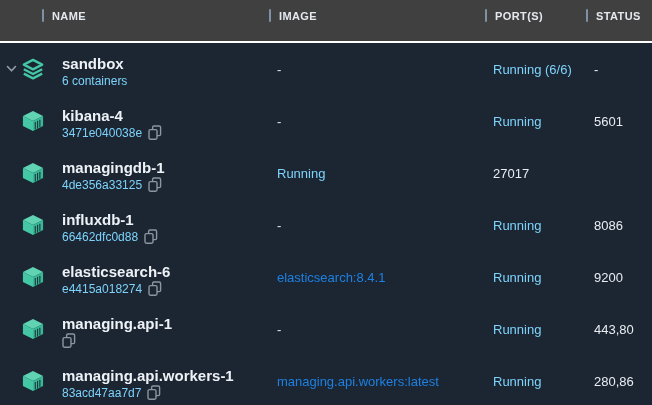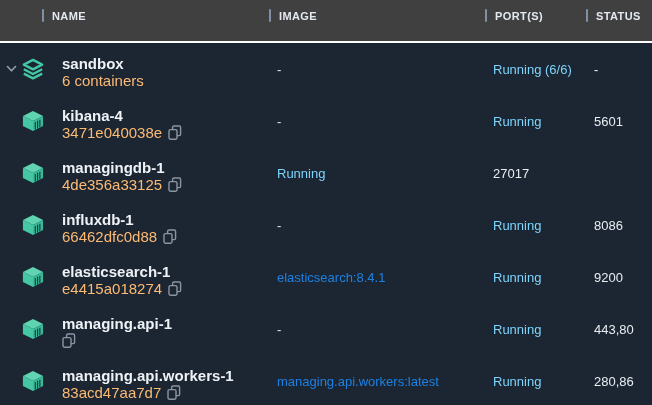--- a/index.html
+++ b/index.html
@@ -38,21 +38,21 @@
   .cell-gutter{
     display:flex;align-items:center;height:100%;
     padding-left:4px;box-sizing:border-box;
   }
   .chev{width:14px;flex:0 0 auto;display:flex;align-items:center;justify-content:center;cursor:pointer;}
   .chev.hidden{visibility:hidden;}
   .row-icon{width:24px;margin-left:4px;display:flex;align-items:center;}
   .name-block{position:relative;top:3px;line-height:16px;}
   .name{color:#eef2f6;font-size:15px;font-weight:700;}
   .subline{display:flex;align-items:center;gap:6px;margin-top:1px;}
-  .sub{color:#fdba74;font-size:15px;}
+  .sub{color:#7dd3fc;font-size:12px;}
   .copy{display:flex;align-items:center;cursor:pointer;}
   .cell-image,.cell-status,.cell-ports{
     padding-left:8px;font-size:13px;color:#dfe5ec;
   }
   .cell-image.link{color:#1d80e2;cursor:pointer;}
   .cell-status{color:#7dd3fc;}
   .cell-ports{color:#e9edf2;}
 </style>
 </head>
 <body>
@@ -228,21 +228,21 @@
           <polygon points="12,1 23,6.5 12,12 1,6.5" fill="#5fd3b2"></polygon>
           <polygon points="1,6.5 12,12 12,23 1,17.5" fill="#43c7a5"></polygon>
           <polygon points="23,6.5 12,12 12,23 23,17.5" fill="#38b996"></polygon>
           <line x1="14.5" y1="13" x2="14.5" y2="21.4" stroke="#20323c" stroke-width="1.2"></line>
           <line x1="17" y1="11.8" x2="17" y2="20.2" stroke="#20323c" stroke-width="1.2"></line>
           <line x1="19.5" y1="10.5" x2="19.5" y2="18.9" stroke="#20323c" stroke-width="1.2"></line>
         </svg>
       </span>
     </div>
     <div class="name-block">
-      <div class="name">elasticsearch-1</div>
+      <div class="name">elasticsearch-6</div>
       <div class="subline">
         <span class="sub">e4415a018274</span>
         <span class="copy">
           <svg width="14" height="15" viewBox="0 0 14 15">
             <rect x="4.6" y="1" width="8" height="9.6" rx="1.4" fill="none" stroke="#8b95a3" stroke-width="1.4"></rect>
             <rect x="1" y="4.6" width="8" height="9.6" rx="1.4" fill="#1c2632" stroke="#8b95a3" stroke-width="1.4"></rect>
           </svg>
         </span>
       </div>
     </div>

